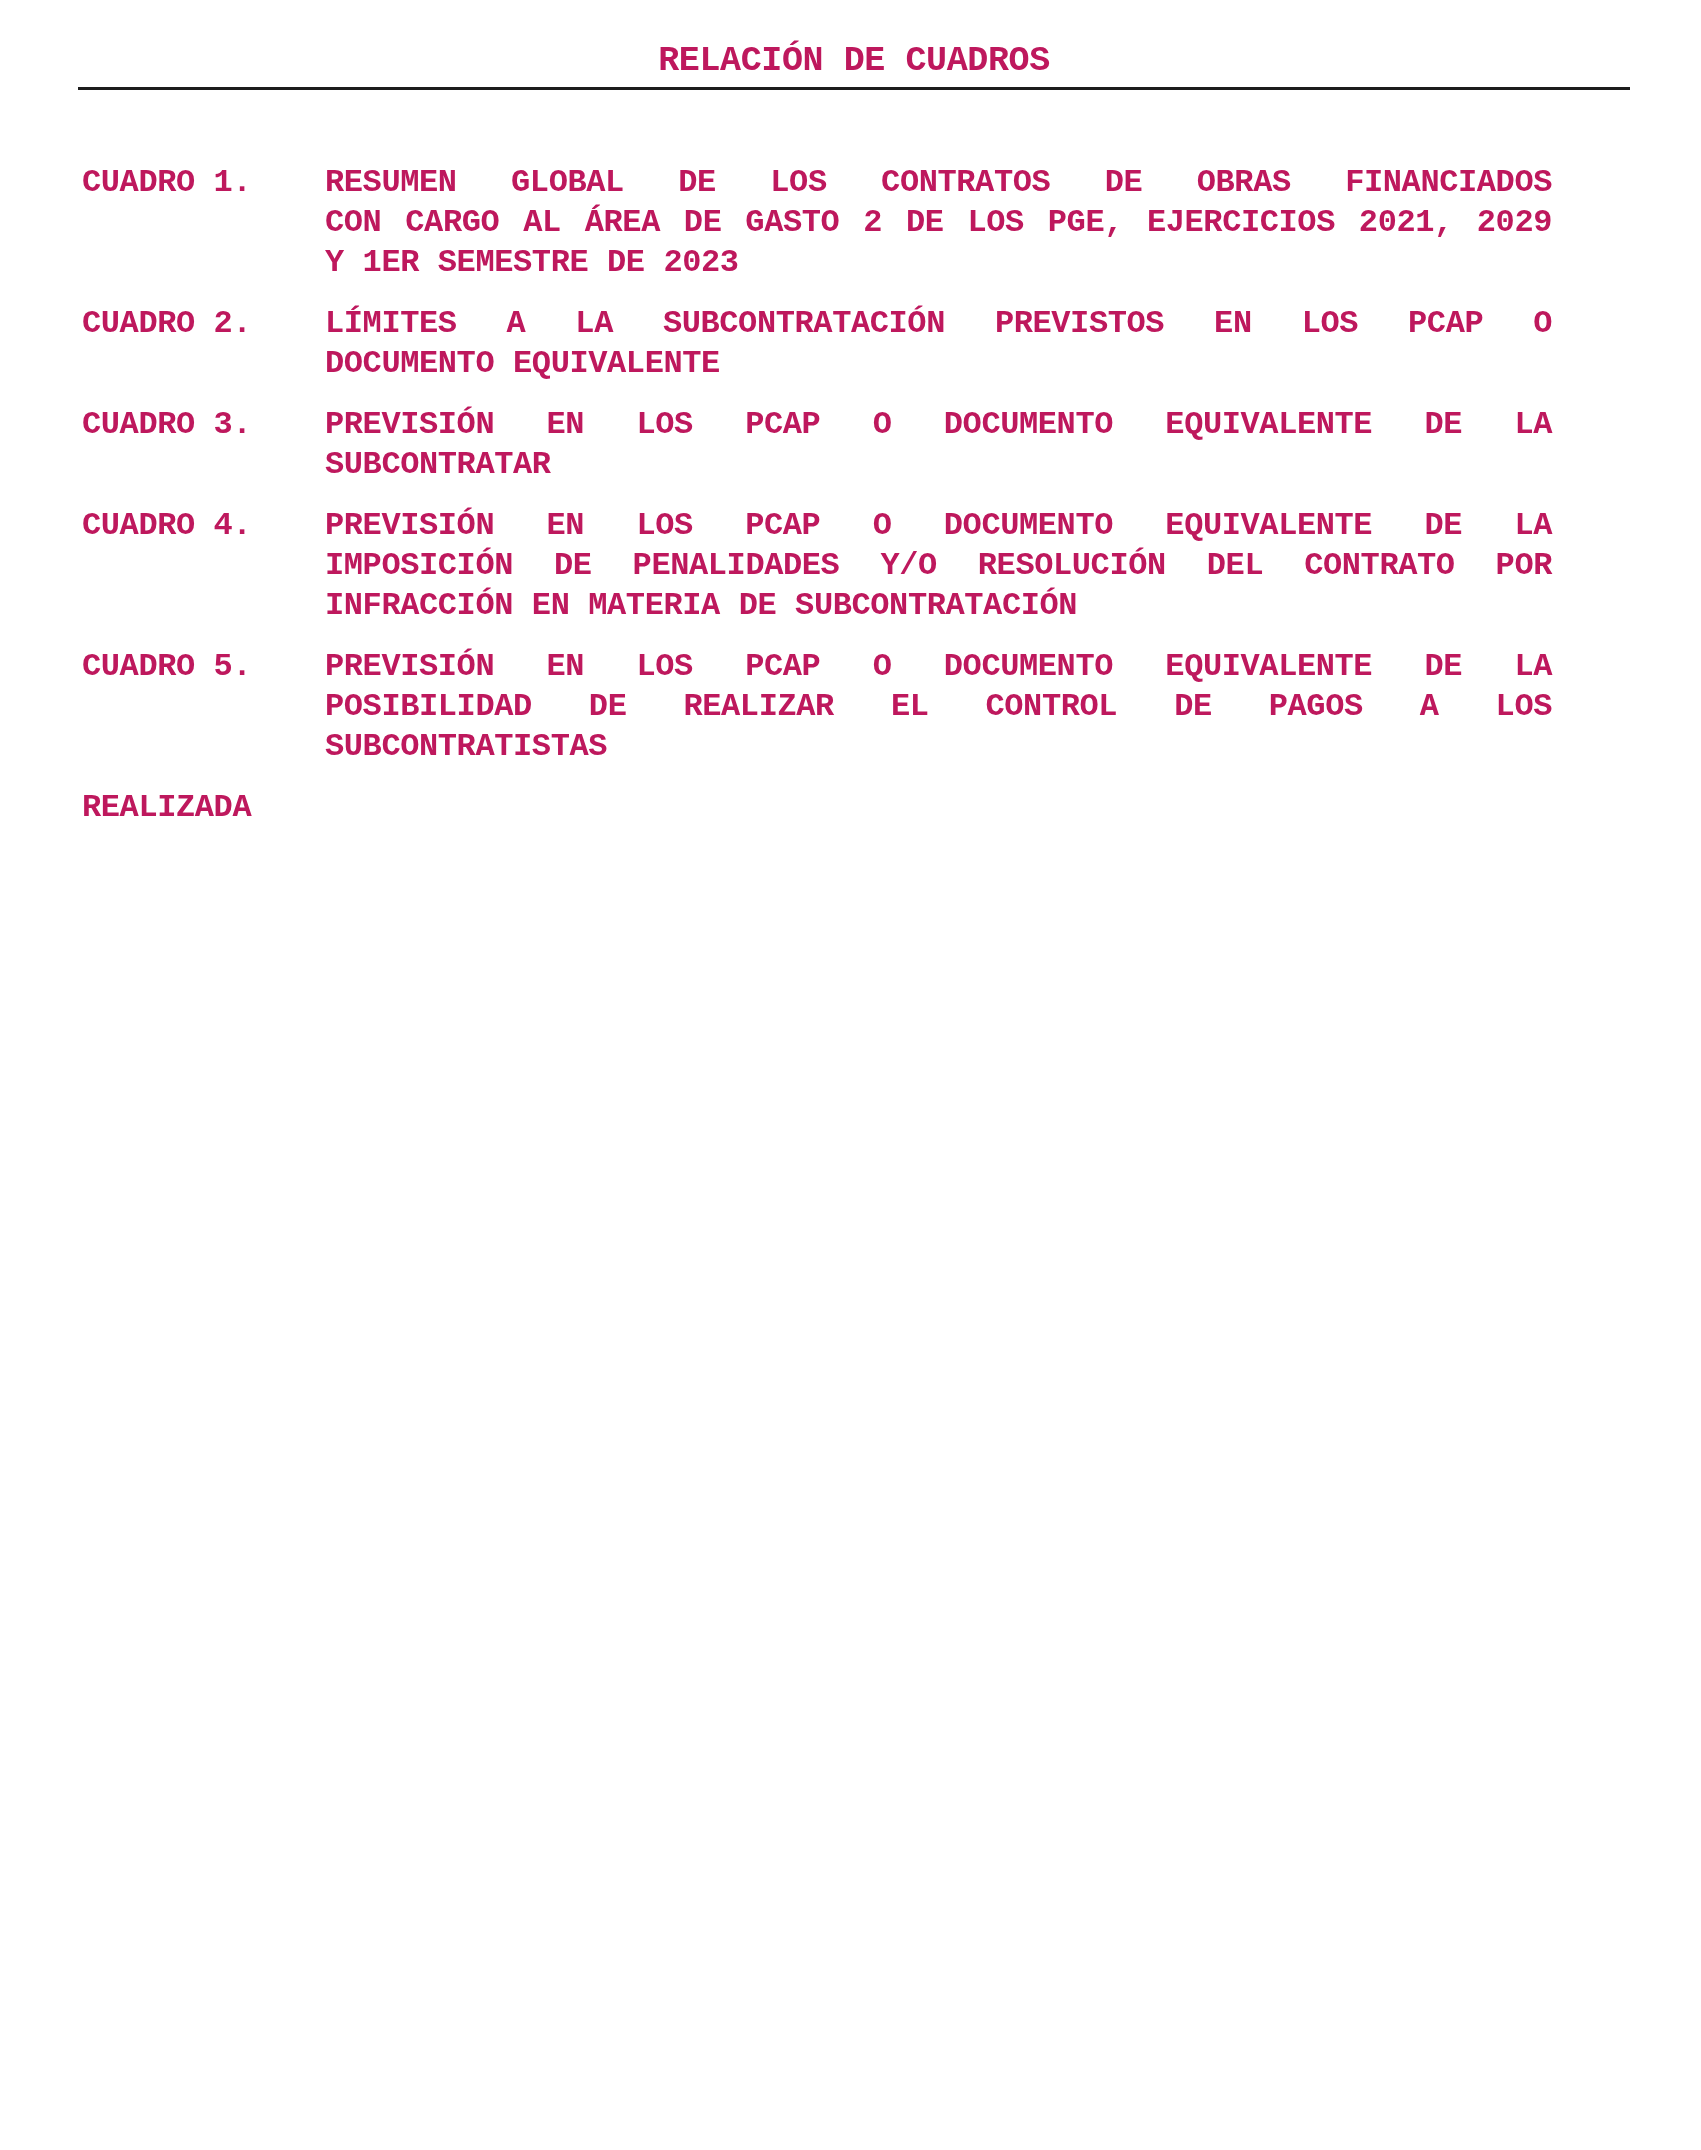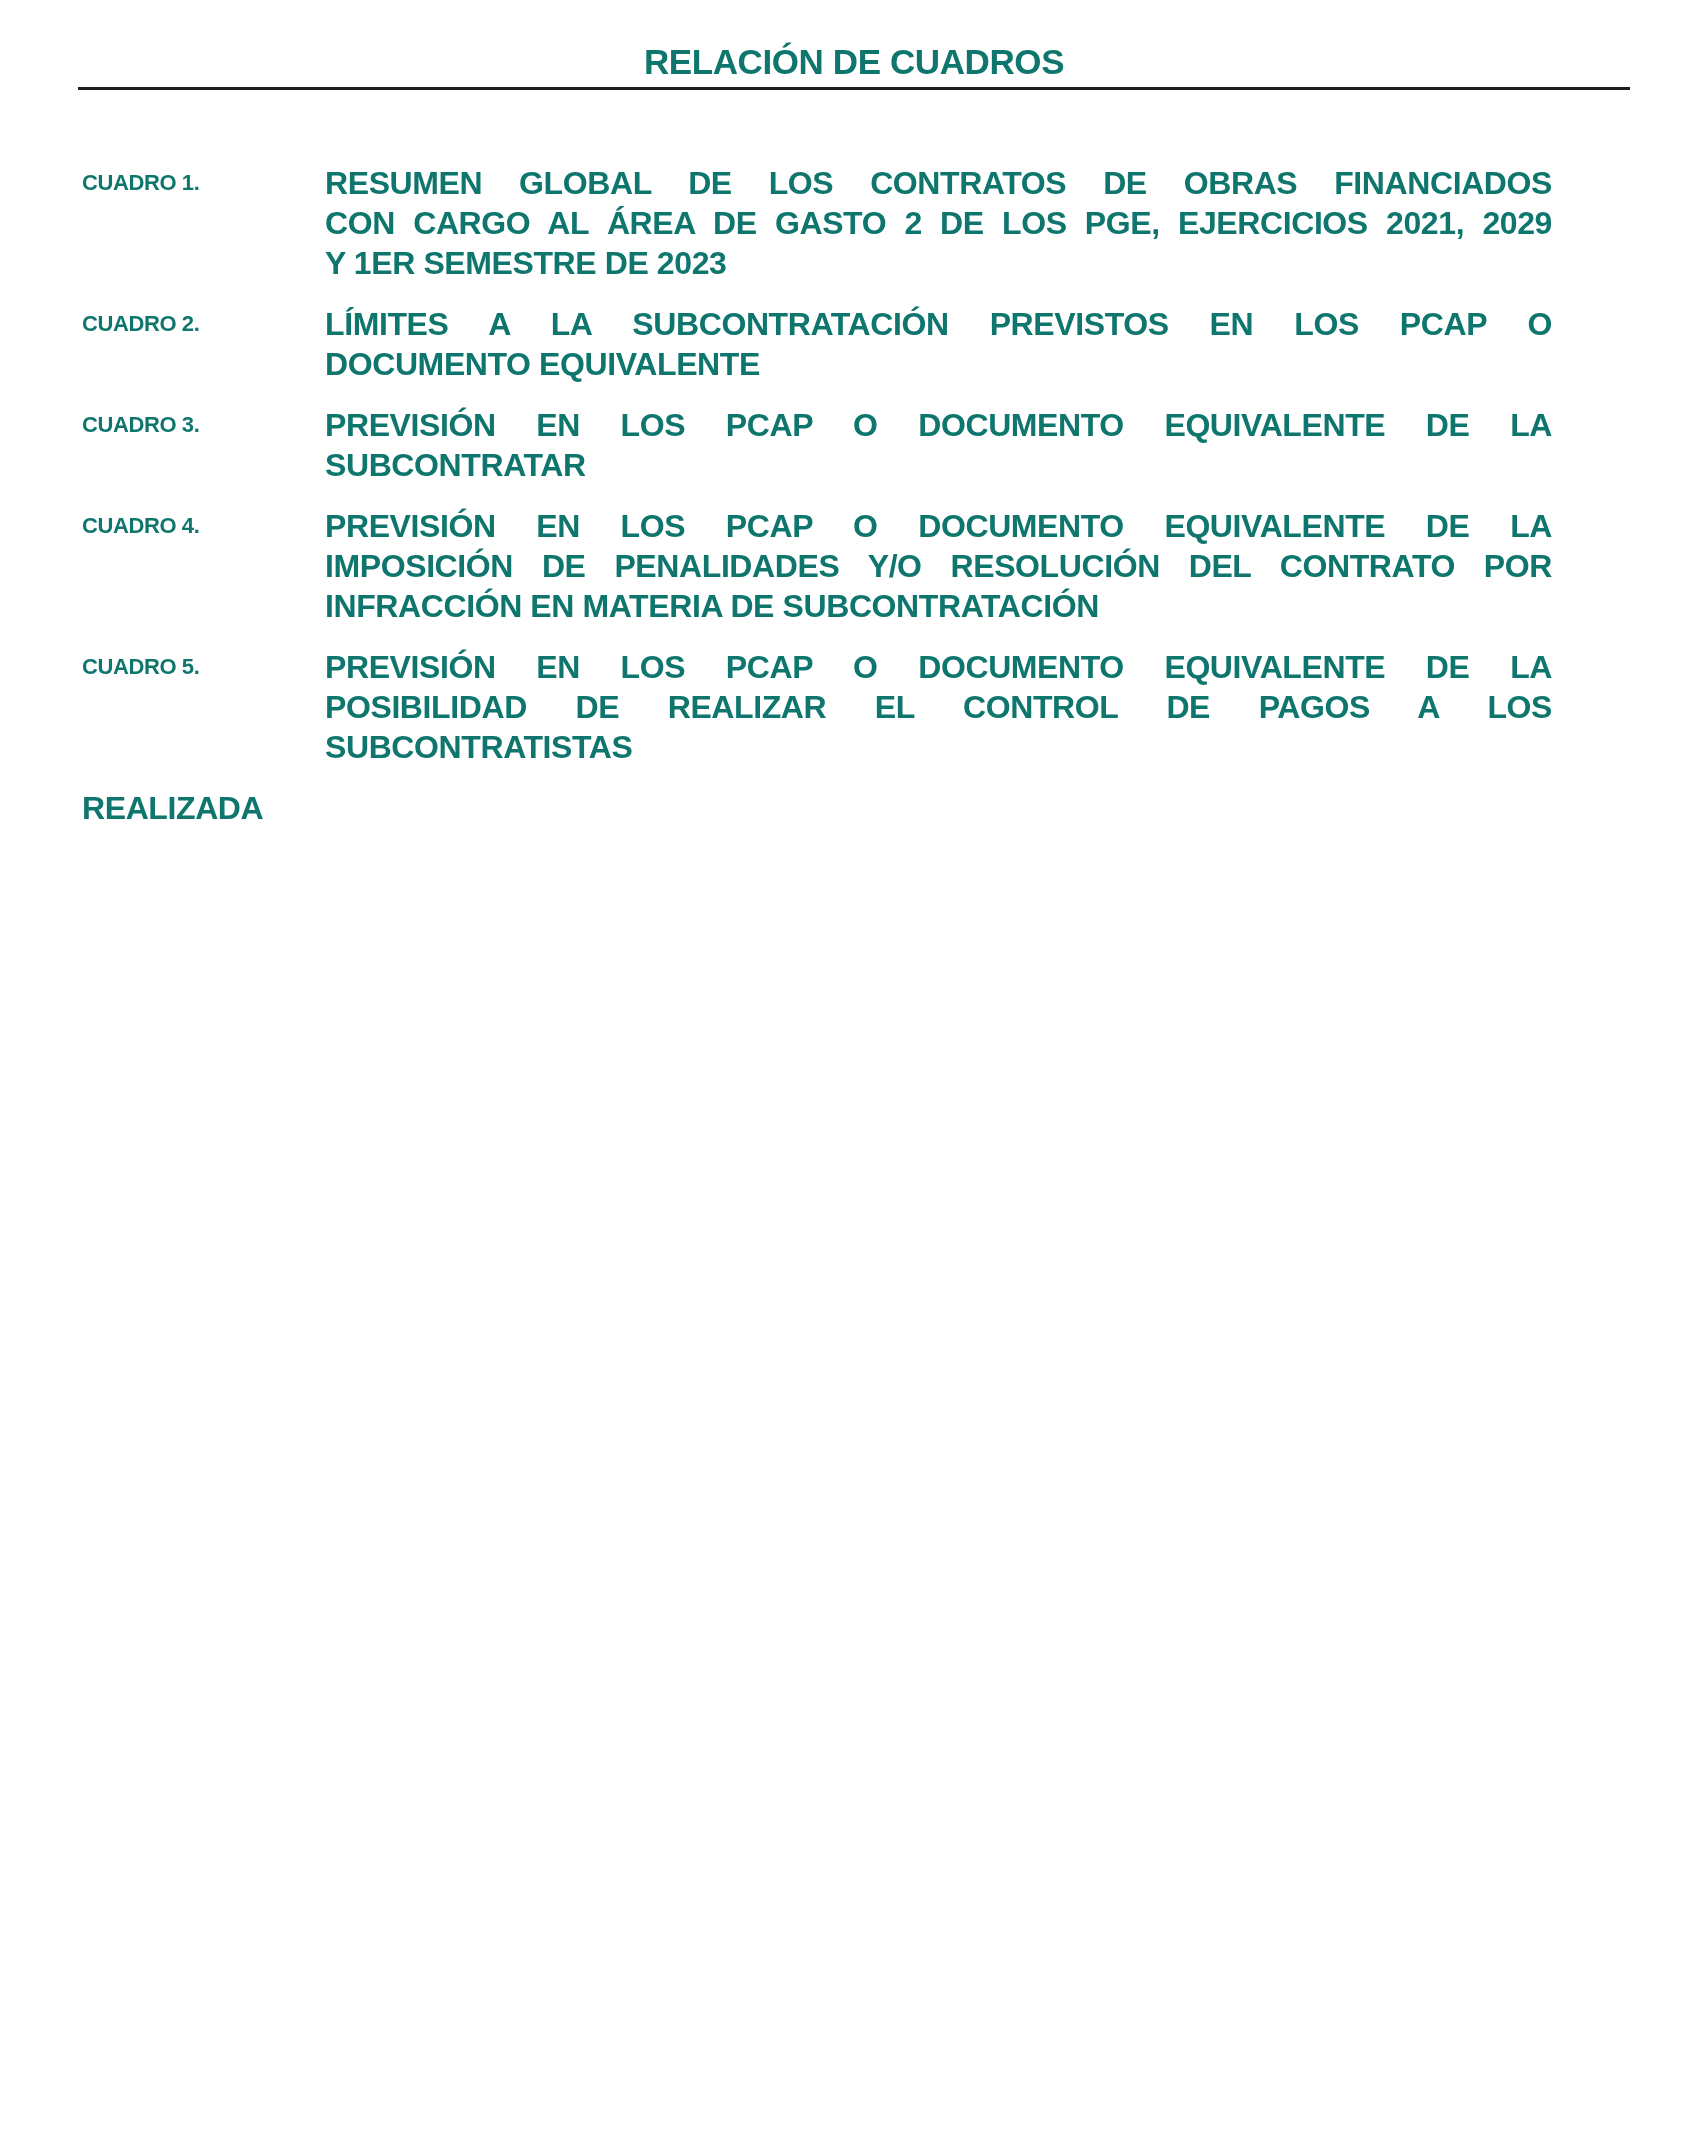--- a/index.html
+++ b/index.html
@@ -5,23 +5,23 @@
   html, body {
     margin: 0;
     padding: 0;
     background: #ffffff;
   }
   .page {
     position: relative;
     width: 1702px;
     height: 2151px;
     background: #ffffff;
-    font-family: Liberation Sans, sans-serif;
+    font-family: Liberation Mono, monospace;
     font-weight: bold;
-    color: #0f766e;
+    color: #be185d;
     overflow: hidden;
   }
   .header {
     position: absolute;
     left: 78px;
     top: 0;
     width: 1552px;
     height: 79px;
     border-bottom: 3.2px solid #1d1d1d;
     display: flex;
@@ -42,21 +42,21 @@
     top: 163px;
     width: 1470px;
   }
   .item {
     display: flex;
     margin-bottom: 21px;
   }
   .item-label {
     flex: 0 0 243px;
     width: 243px;
-    font-size: 22px;
+    font-size: 32px;
     line-height: 40px;
     letter-spacing: -0.4px;
     white-space: nowrap;
   }
   .item-body {
     flex: 1 1 auto;
     min-width: 0;
     font-size: 32px;
     line-height: 40px;
     letter-spacing: -0.4px;

